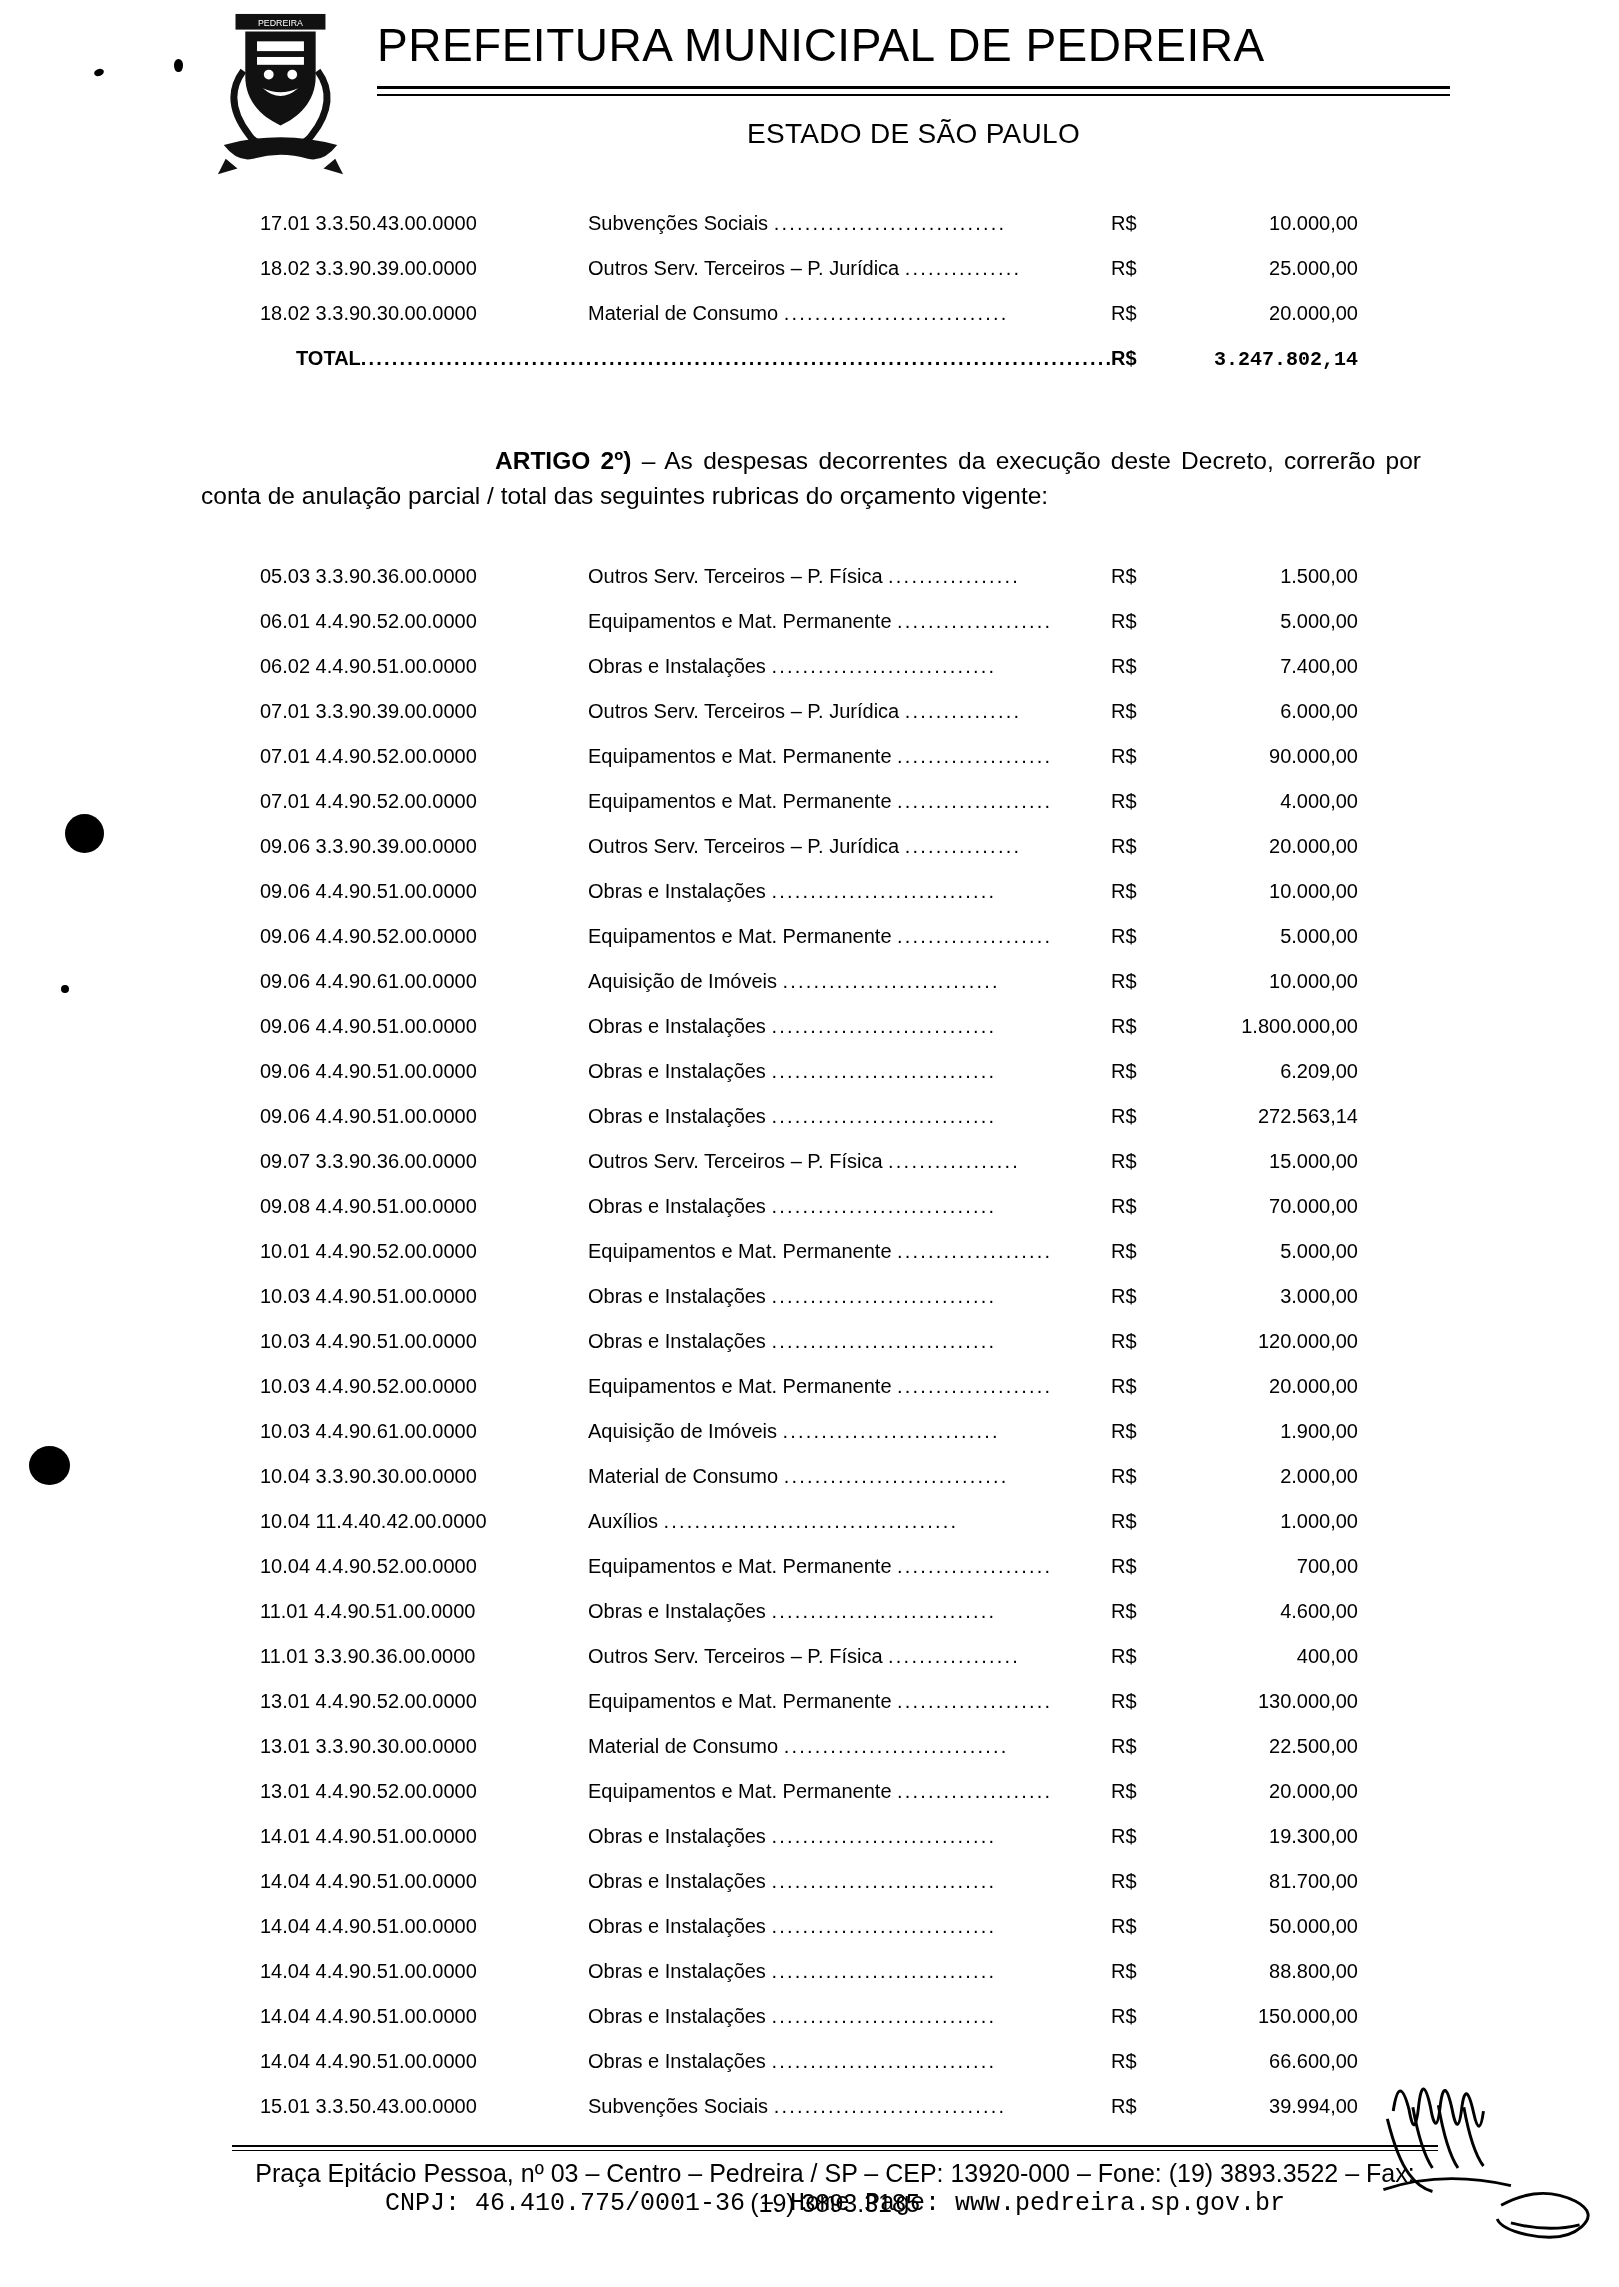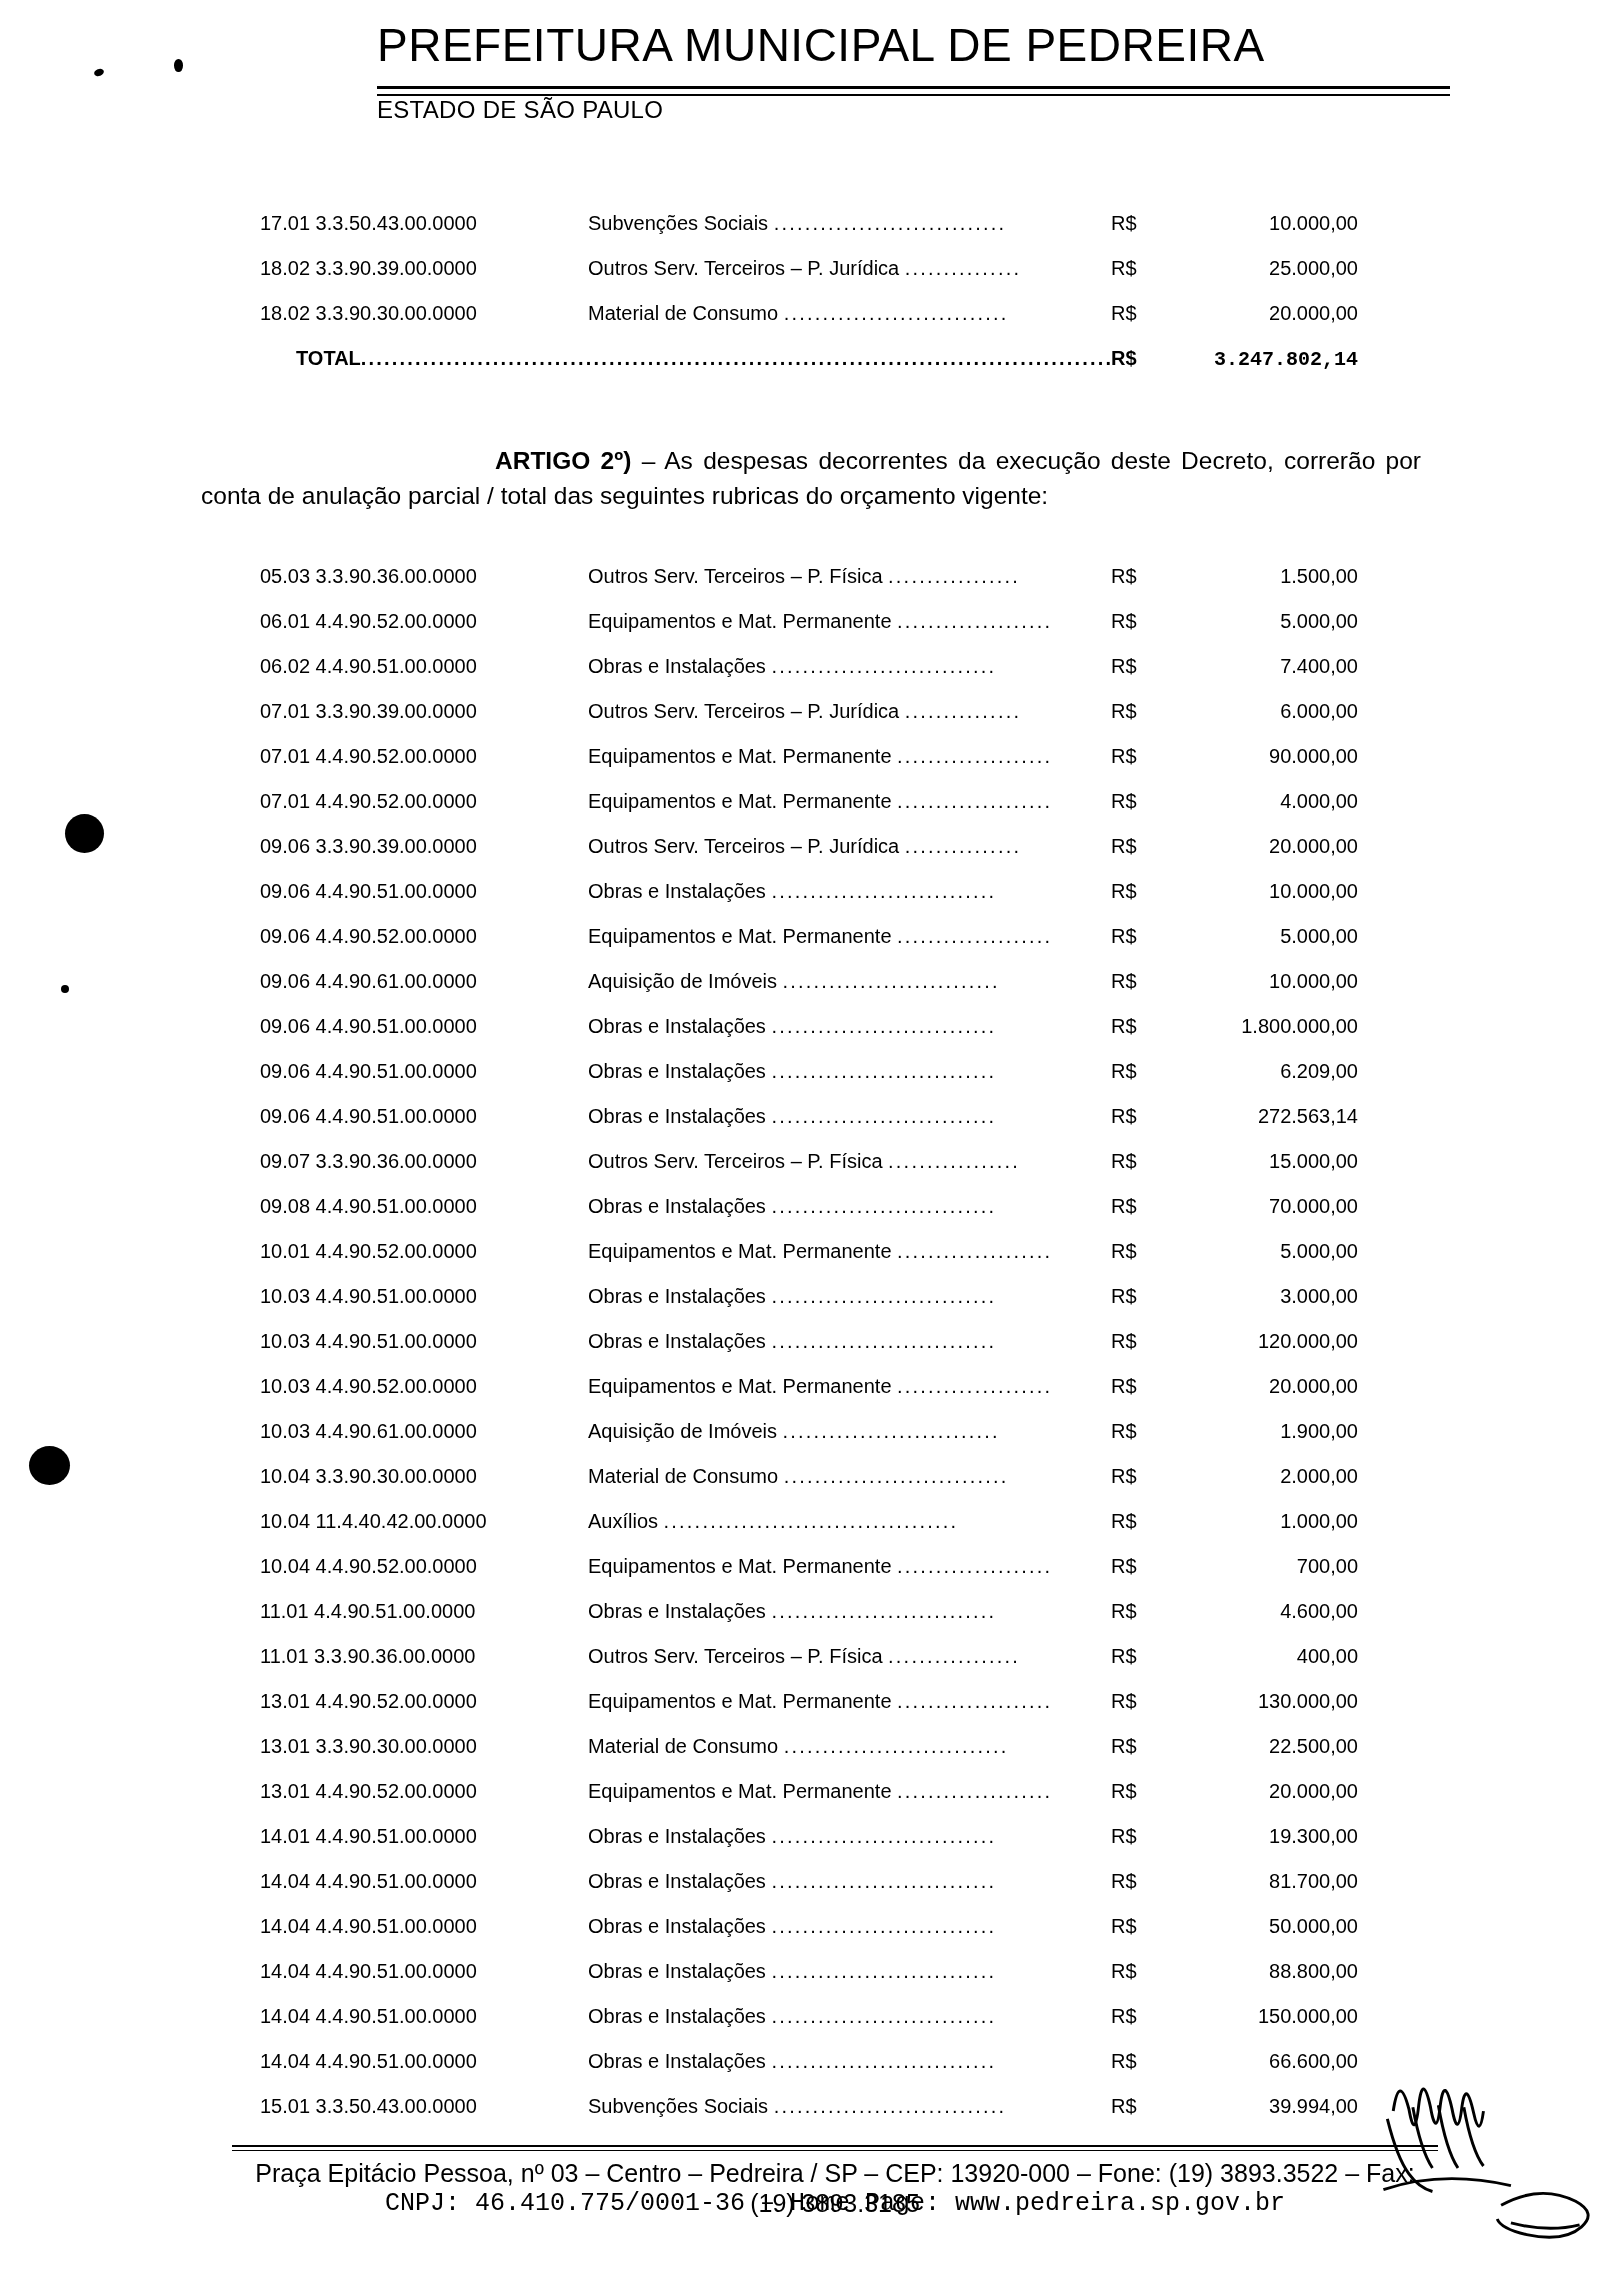--- a/index.html
+++ b/index.html
@@ -56,24 +56,24 @@
     left: 181px;
     top: 76px;
     width: 1073px;
     border-top: 3.9px solid #000;
     border-bottom: 2px solid #000;
     height: 4.9px;
   }
   .header-sub {
     position: absolute;
     left: 181px;
-    top: 86px;
+    top: 108px;
     width: 1073px;
-    text-align: left;
-    font-size: 24px;
+    text-align: center;
+    font-size: 28px;
     letter-spacing: 0.3px;
   }
 
   
   .speck { position: absolute; background: #000; border-radius: 50%; }
 
   
   .rowlist {
     position: absolute;
     left: 260px;
@@ -169,20 +169,41 @@
 <div class="page">
 
   <div class="speck" style="left:94px; top:69px; width:9.8px; height:6.9px; transform:rotate(-20deg);"></div>
   <div class="speck" style="left:174px; top:59px; width:8.8px; height:12.7px;"></div>
   <div class="speck" style="left:65px; top:814px; width:39px; height:39px;"></div>
   <div class="speck" style="left:29px; top:1446px; width:41px; height:39px;"></div>
   <div class="speck" style="left:61px; top:985px; width:7.8px; height:7.8px;"></div>
 
   <div class="header">
 
+    <div class="crest">
+      <svg width="147" height="176" viewBox="0 0 150 180" xmlns="http://www.w3.org/2000/svg">
+
+        <rect x="30" y="2" width="92" height="16" fill="#111"></rect>
+        <text x="76" y="14" font-size="9" fill="#fff" text-anchor="middle" font-family="Liberation Sans, sans-serif">PEDREIRA</text>
+
+        <path d="M40 20 h72 v46 c0 26 -18 42 -36 50 c-18 -8 -36 -24 -36 -50 z" fill="#111"></path>
+        <rect x="52" y="30" width="48" height="10" fill="#fff"></rect>
+        <rect x="52" y="46" width="48" height="8" fill="#fff"></rect>
+        <circle cx="64" cy="64" r="5" fill="#fff"></circle>
+        <circle cx="88" cy="64" r="5" fill="#fff"></circle>
+        <path d="M58 78 q18 16 36 0 q-18 8 -36 0z" fill="#fff"></path>
+
+        <path d="M38 60 q-22 30 6 66 q4 6 10 8" stroke="#111" stroke-width="7" fill="none"></path>
+        <path d="M114 60 q22 30 -6 66 q-4 6 -10 8" stroke="#111" stroke-width="7" fill="none"></path>
+
+        <path d="M18 136 q58 -16 116 0 q-14 18 -30 14 q-28 -8 -56 0 q-16 4 -30 -14 z" fill="#111"></path>
+        <path d="M20 150 l-8 16 l20 -6 z" fill="#111"></path>
+        <path d="M132 150 l8 16 l-20 -6 z" fill="#111"></path>
+      </svg>
+    </div>
 
     <div class="header-title">PREFEITURA MUNICIPAL DE PEDREIRA</div>
     <div class="header-rule"></div>
     <div class="header-sub">ESTADO DE SÃO PAULO</div>
   </div>
 
   <div class="rowlist" id="first-table" style="top:201px;">
       <div class="row">
         <div class="code">17.01 3.3.50.43.00.0000</div>
         <div class="desc"><span class="txt">Subvenções Sociais </span><span class="dots">..............................</span></div>

